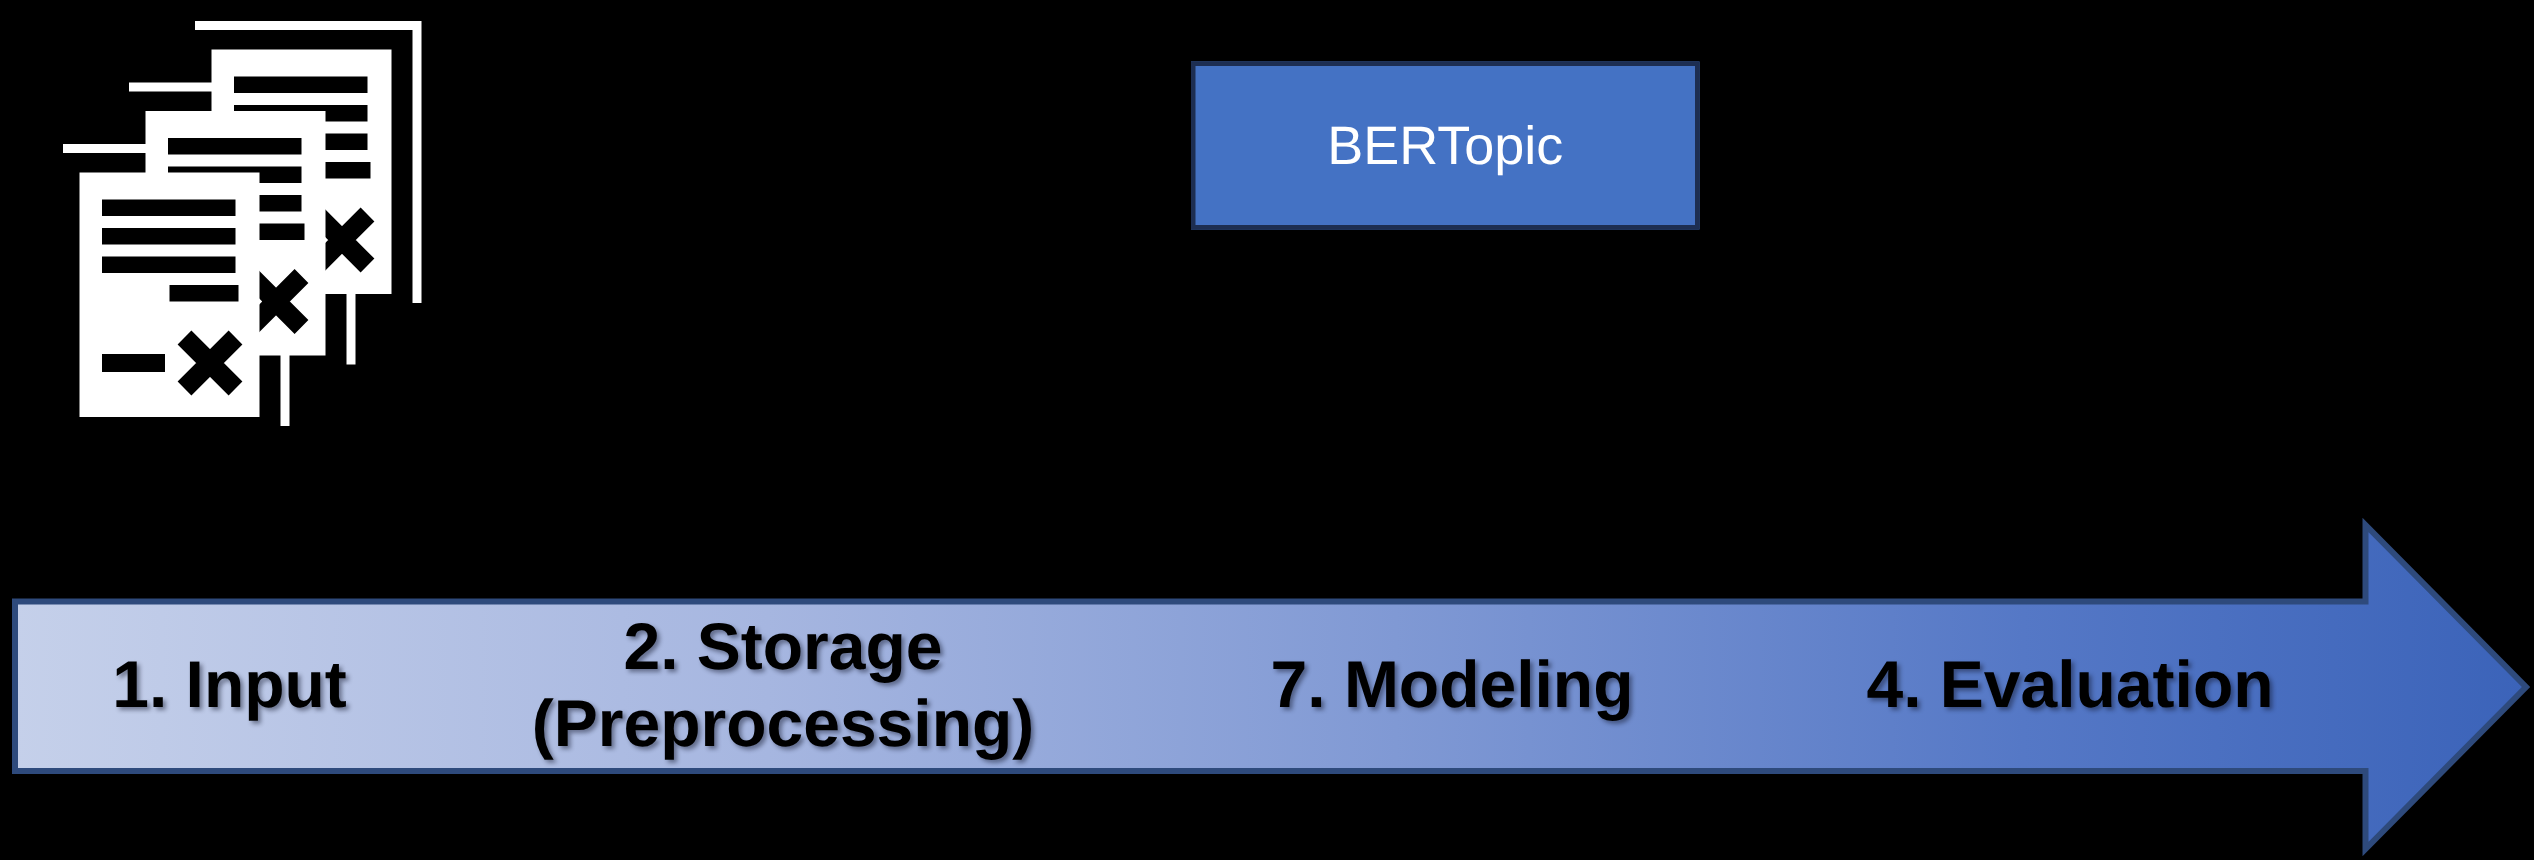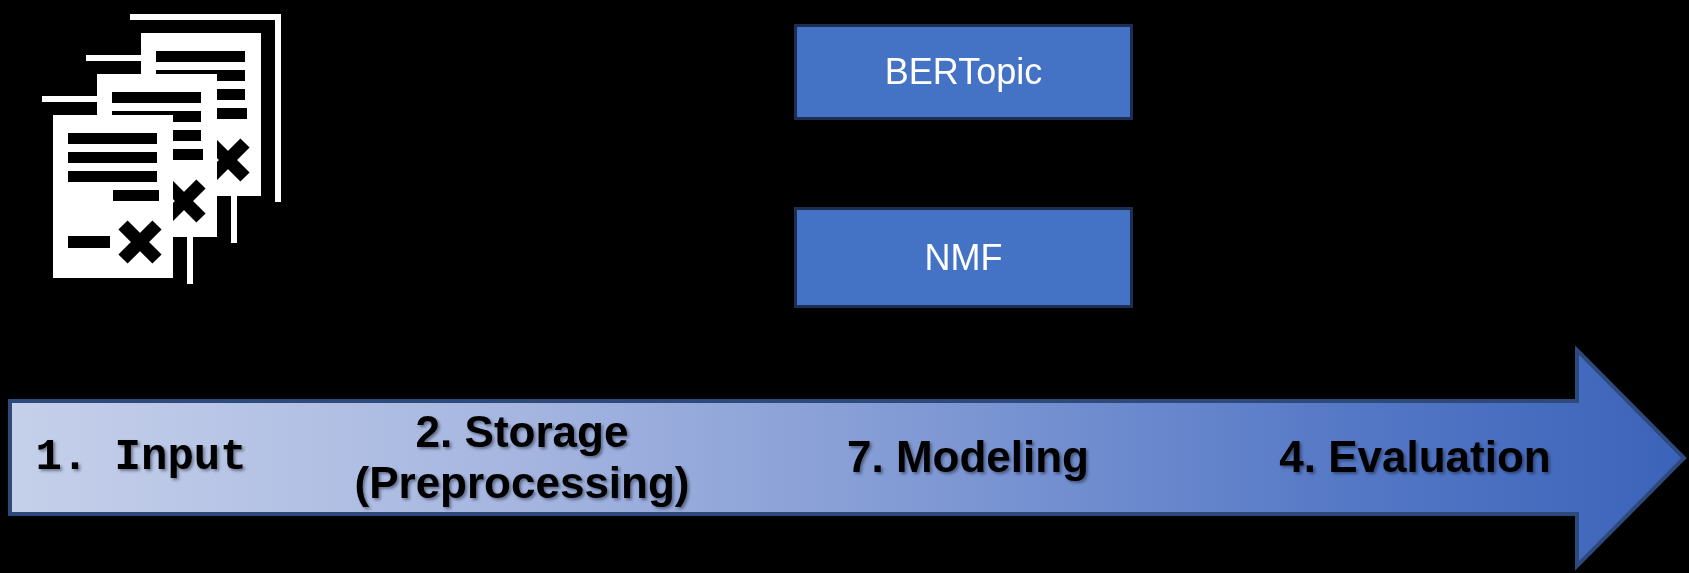--- a/index.html
+++ b/index.html
@@ -35,21 +35,21 @@
     border: 3px solid #1d2e52;
     display: flex;
     align-items: center;
     justify-content: center;
   }
   .model-box .model-label {
     color: #ffffff;
     font-size: 36px;
     font-weight: normal;
   }
-  .box-bertopic { top: 24px;  height: 96px; align-items: center; }
+  .box-bertopic { top: 41px;  height: 112px; align-items: center; }
   .box-nmf      { top: 207px; height: 101px; }
 
   
   .arrow-svg {
     position: absolute;
     left: 0;
     top: 340px;
     width: 1689px;
     height: 233px;
   }
@@ -64,24 +64,24 @@
     align-items: center;
     justify-content: center;
     text-align: center;
     font-size: 44px;
     font-weight: bold;
     color: #000000;
     line-height: 1.14;
     white-space: pre-line;
     text-shadow: 2px 2px 3px rgba(15, 20, 40, 0.45);
   }
-  .stage-1 { left: 141px; font-family: Liberation Mono, monospace; }
+  .stage-1 { left: 153px; }
   .stage-2 { left: 499px; margin-left: 23px; }
   .stage-3 { left: 968px; }
-  .stage-4 { left: 1415px; }
+  .stage-4 { left: 1380px; }
 </style>
 </head>
 <body>
 
 <div class="canvas">
 
   <svg class="doc-icon" viewBox="0 0 250 278" xmlns="http://www.w3.org/2000/svg">
     <defs>
       <g id="page">
         <rect x="0" y="0" width="120" height="163" fill="#ffffff"></rect>
@@ -99,23 +99,20 @@
     <use href="#echo" x="61" y="66"></use>
     <use href="#echo" x="17" y="107"></use>
     <use href="#page" x="105" y="25"></use>
     <use href="#page" x="61" y="66"></use>
     <use href="#page" x="17" y="107"></use>
   </svg>
 
   <div class="model-box box-bertopic">
     <span class="model-label">BERTopic</span>
   </div>
-  <div class="model-box box-nmf">
-    <span class="model-label">NMF</span>
-  </div>
 
   <svg class="arrow-svg" viewBox="0 0 1689 233" xmlns="http://www.w3.org/2000/svg">
     <defs>
       <linearGradient id="arrowGrad" x1="0" y1="0" x2="1" y2="0">
         <stop offset="0" stop-color="#c5d0ea"></stop>
         <stop offset="0.3" stop-color="#a6b6e0"></stop>
         <stop offset="0.55" stop-color="#8099d4"></stop>
         <stop offset="0.8" stop-color="#5578c6"></stop>
         <stop offset="1" stop-color="#3b63b9"></stop>
       </linearGradient>

